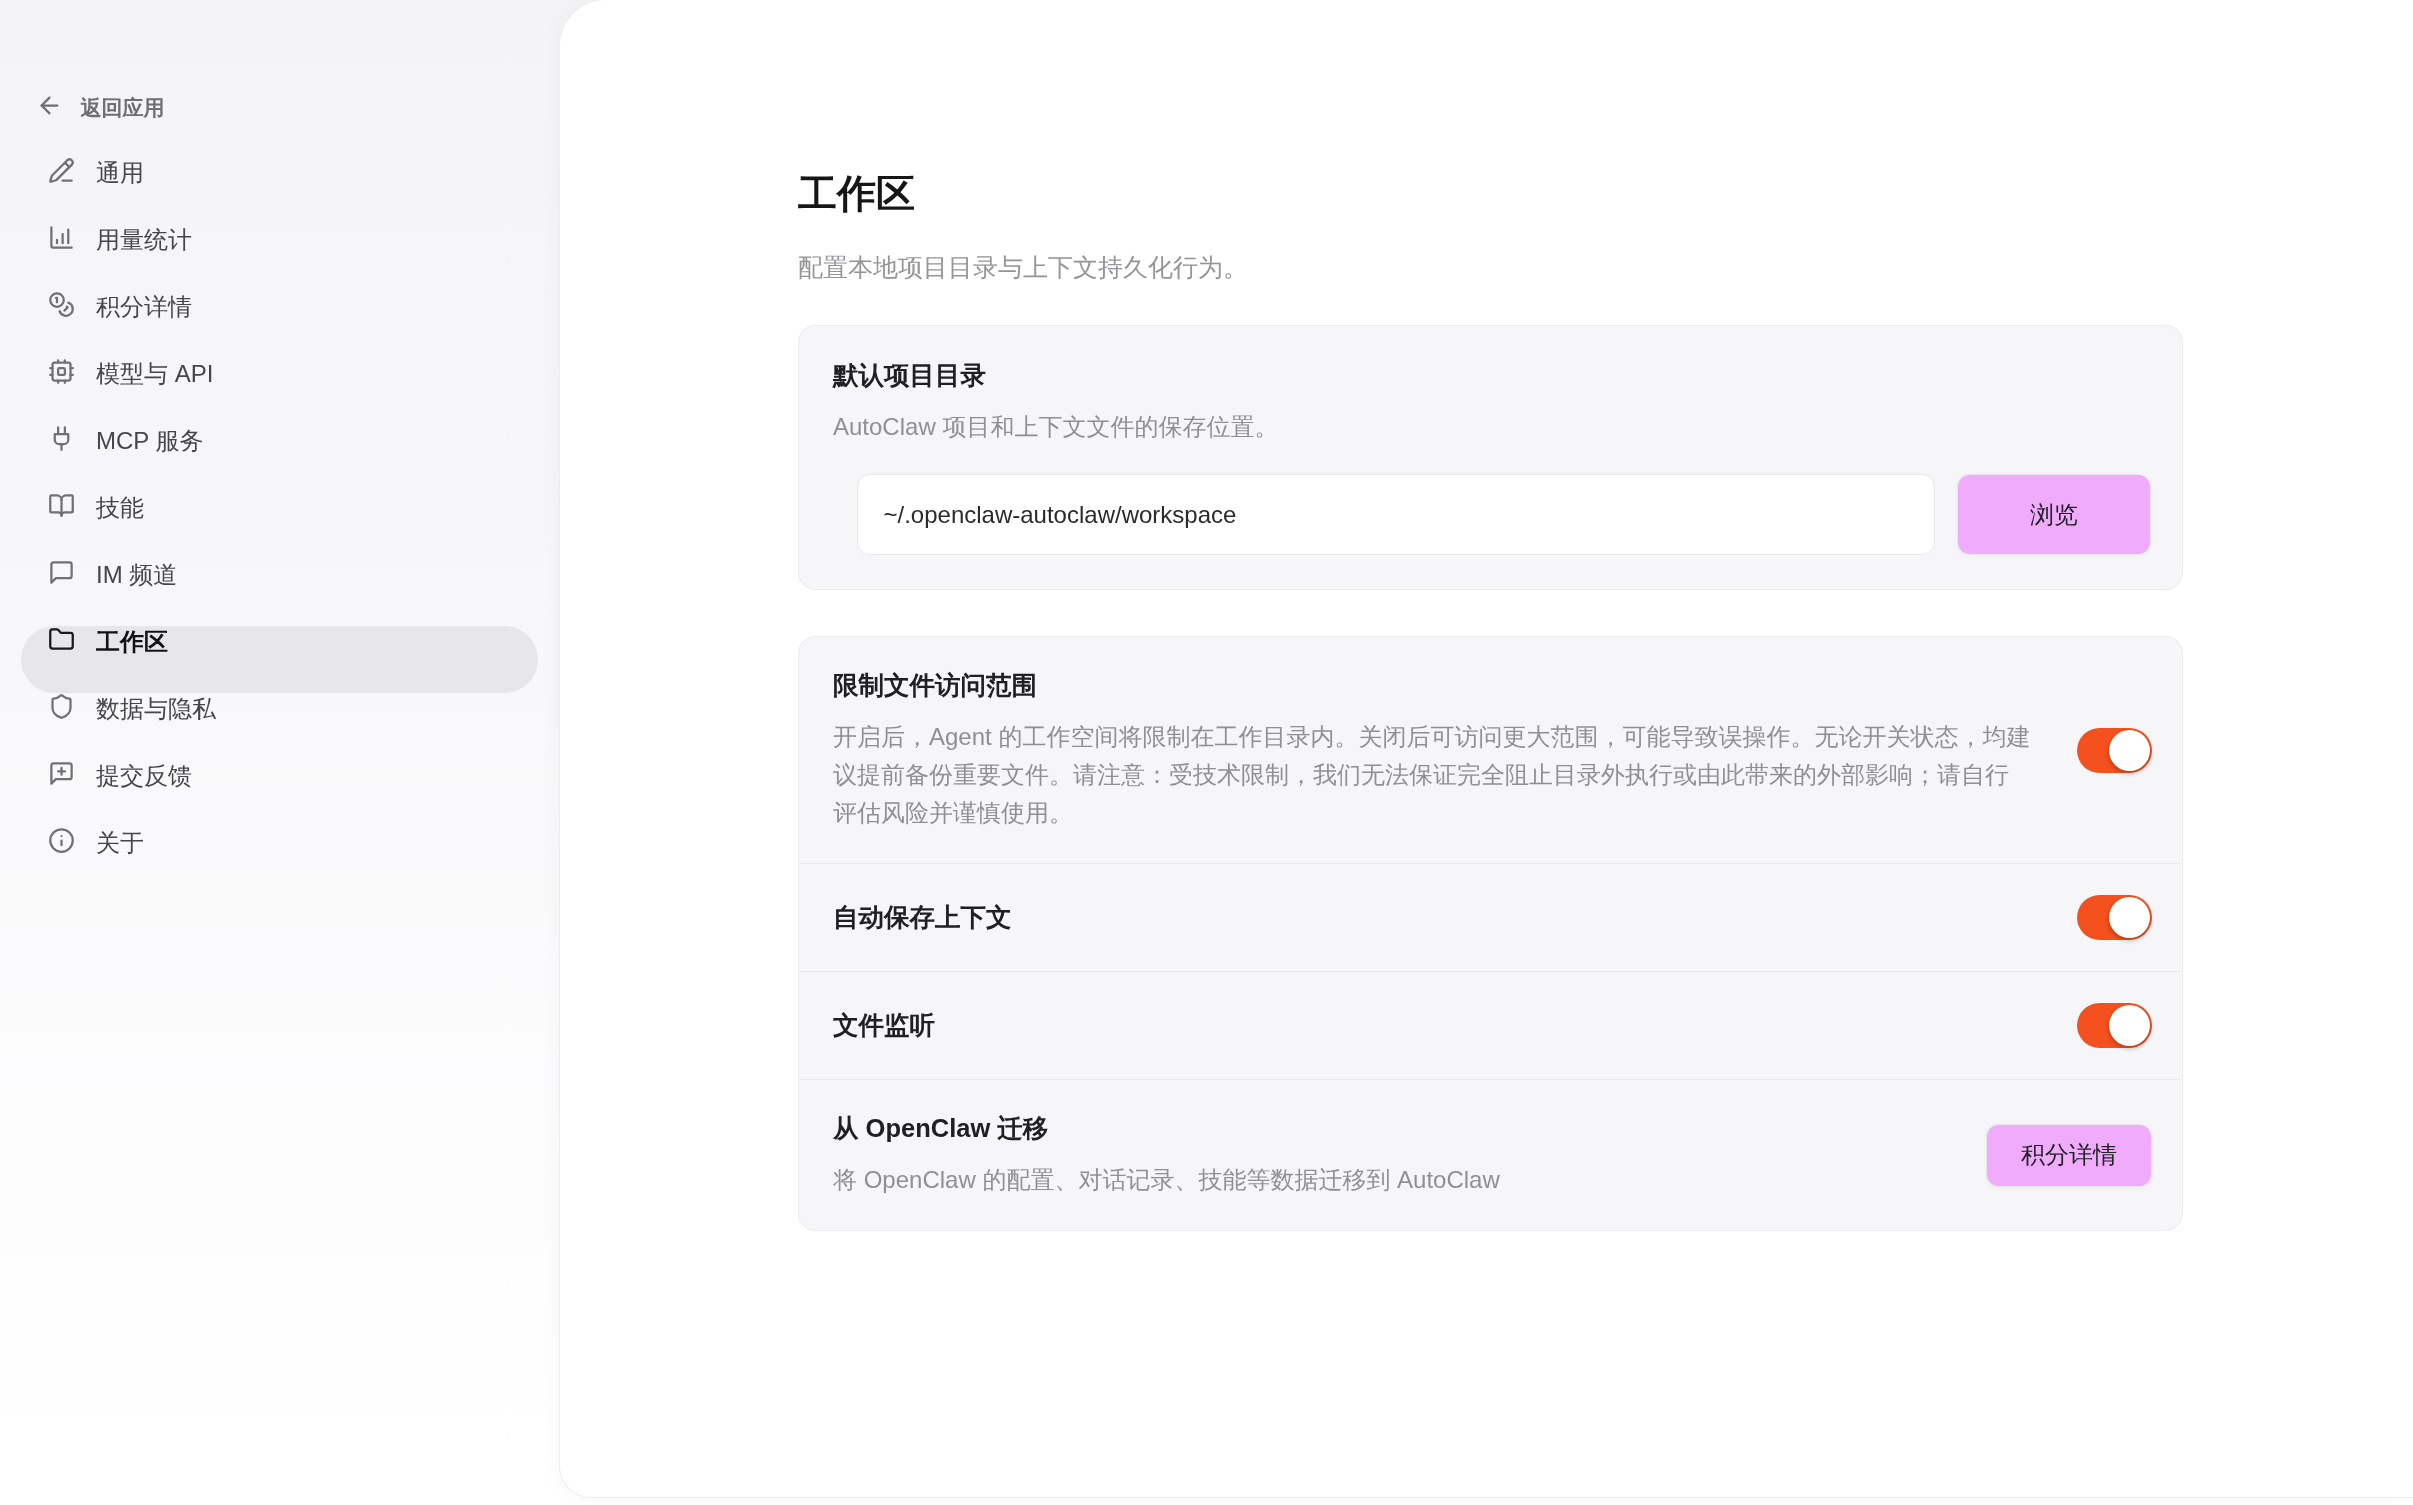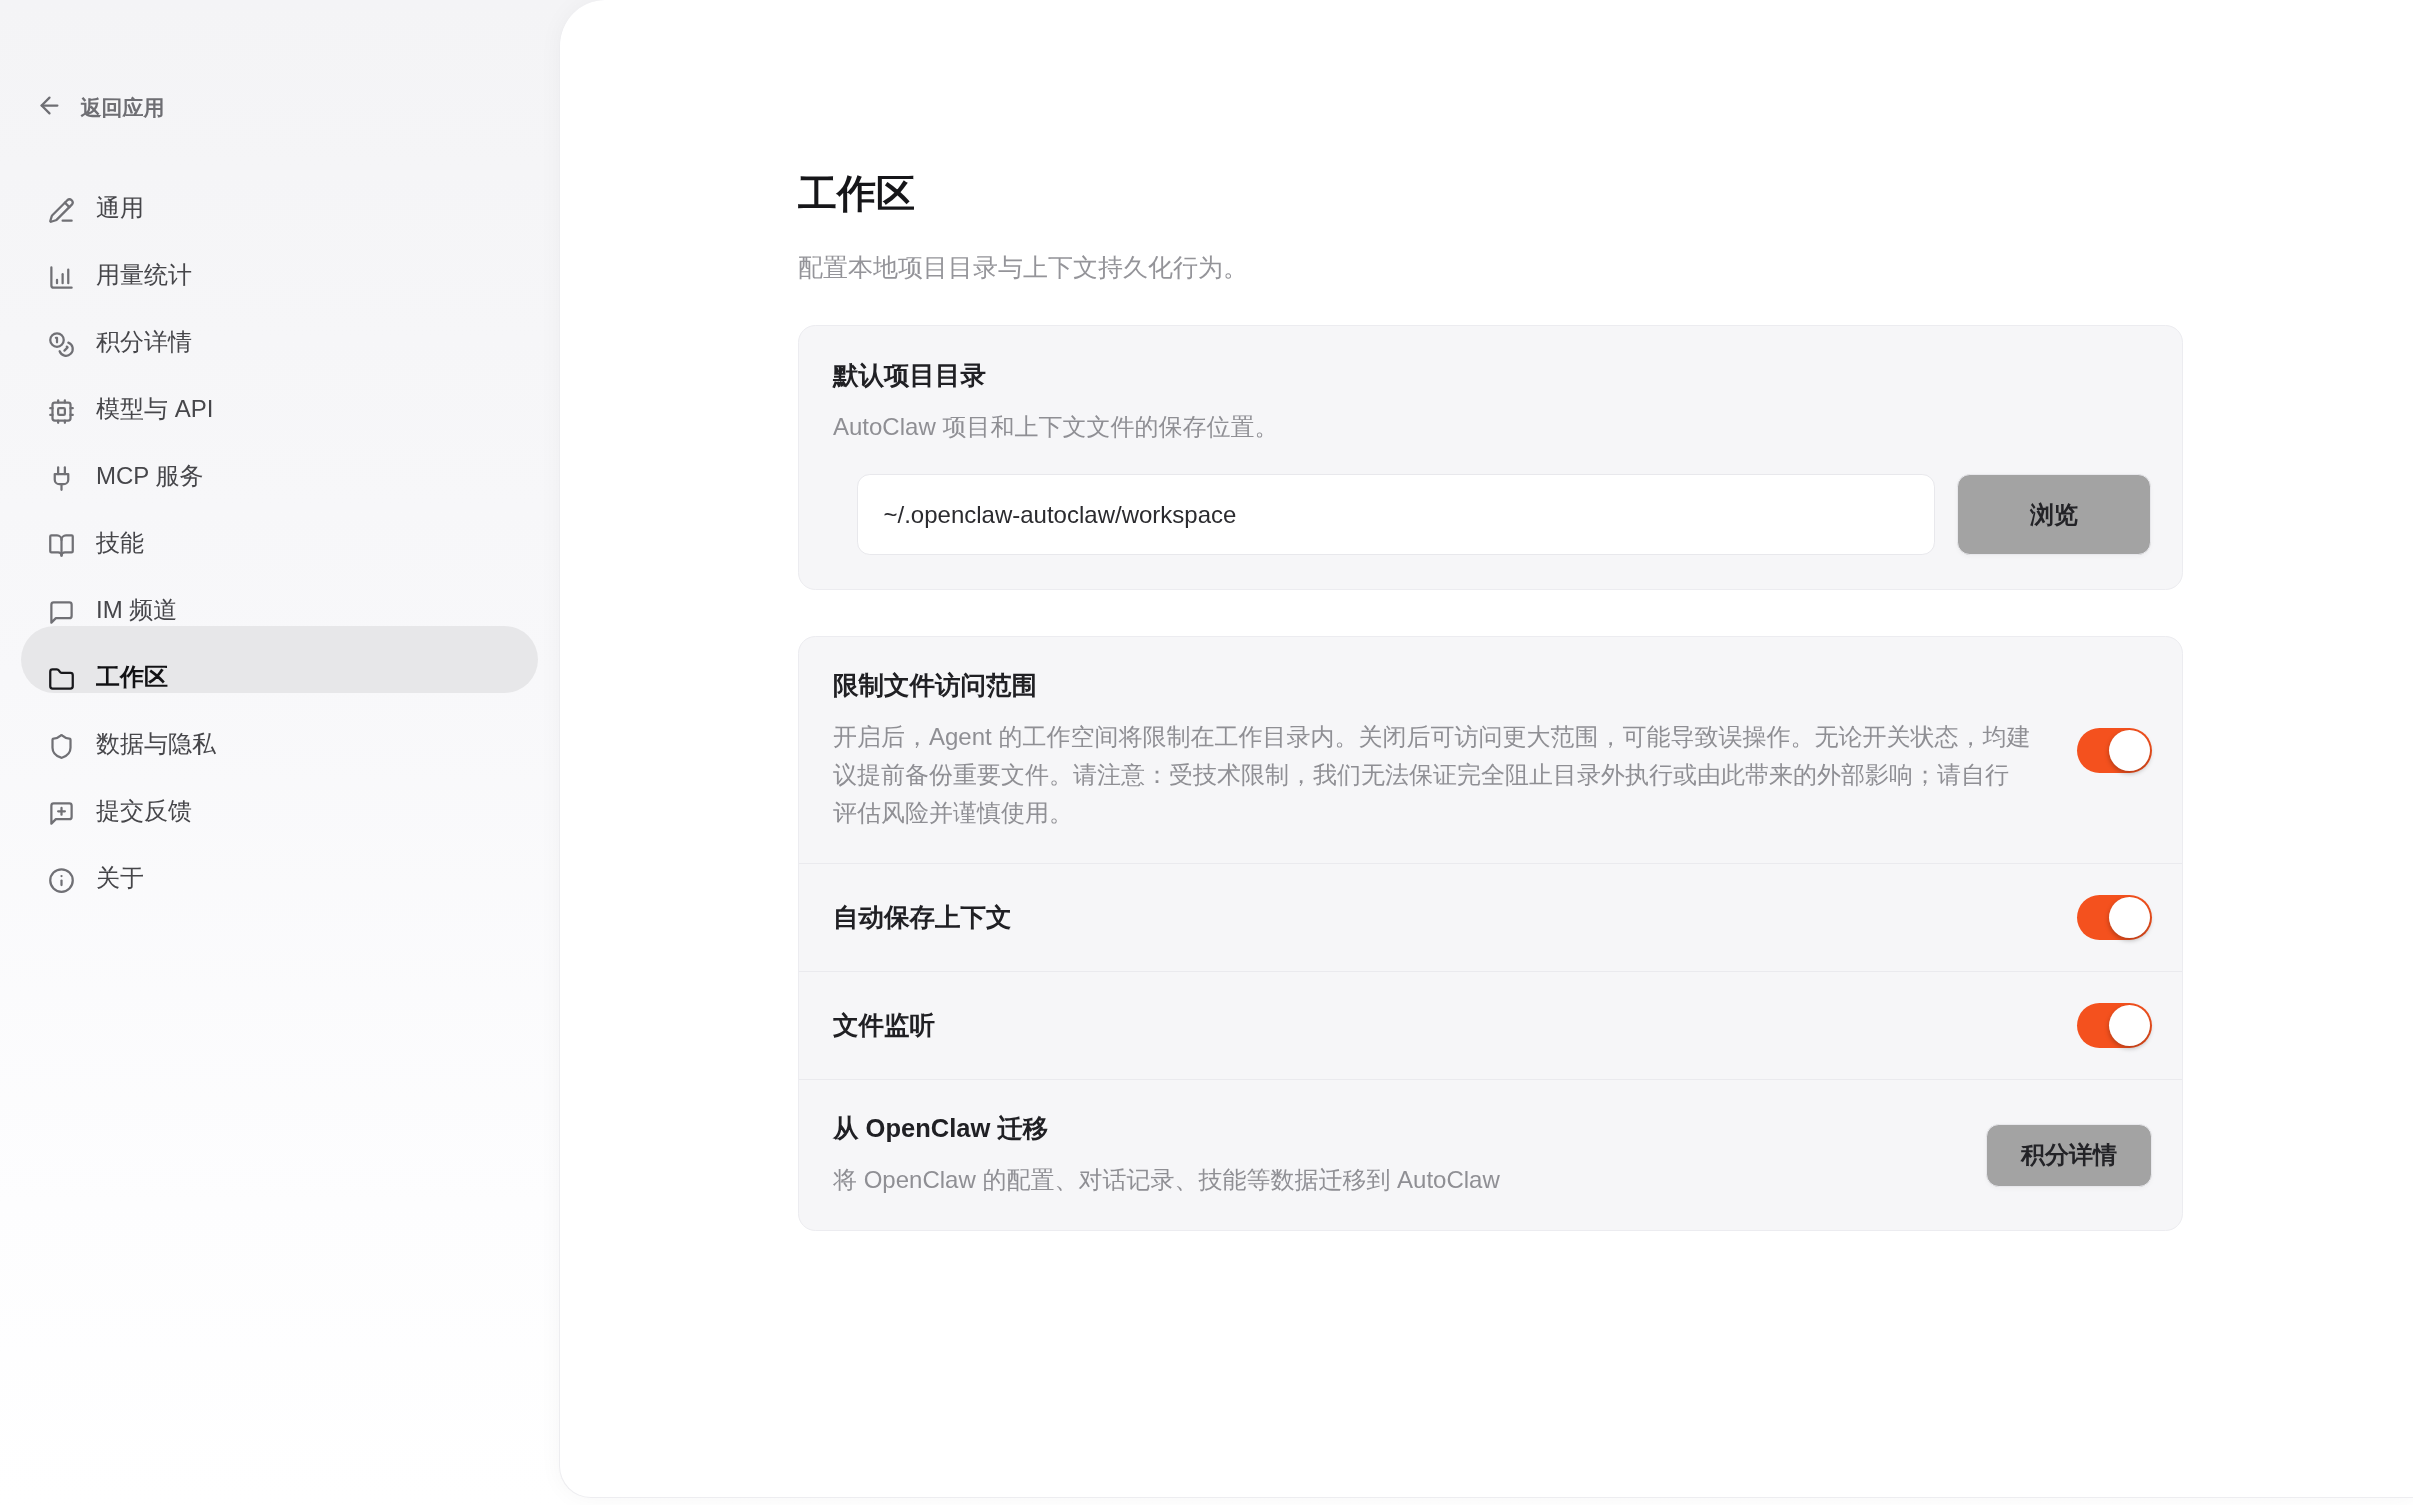--- a/index.html
+++ b/index.html
@@ -12,21 +12,21 @@
   .app { position:relative; width:2413px; height:1505px;
     background:linear-gradient(180deg,#f4f4f6 0%,#f8f8fa 45%,#fdfdfe 80%,#ffffff 100%); }
 
   
   .sidebar { position:absolute; left:0; top:0; width:559px; height:100%; }
   .back-row { position:absolute; left:36px; top:87px; height:42px;
     display:flex; align-items:center; gap:17.4px; cursor:pointer;
     color:#6e6e73; font-size:21px; font-weight:600; }
   .back-row svg { width:27px; height:27px; }
   .side-nav { position:absolute; top:157px; left:21px; right:21px; }
-  .side-item { height:67px; display:flex; align-items:flex-end; gap:21px;
+  .side-item { height:67px; display:flex; align-items:flex-start; gap:21px;
     padding:0 27px; border-radius:34px; cursor:pointer;
     color:#46464a; font-size:24px; font-weight:500; }
   .side-item .it-icon { display:flex; color:#707075; }
   .side-item svg { width:27px; height:27px; }
   .side-item.active { background:#e7e7e9; color:#121215; font-weight:700; }
   .side-item.active .it-icon { color:#19191c; }
 
   
   .panel { position:absolute; left:559px; top:0; right:0; bottom:7px;
     background:#ffffff; border-left:1.2px solid #ededf0; border-bottom:1.2px solid #ededf0;
@@ -36,23 +36,23 @@
   .subtitle { margin:30px 0 0; font-size:25px; color:#949499; }
 
   .card { background:#f6f6f8; border:1.2px solid #ececf0; border-radius:17.4px; }
   .dir-card { margin-top:41px; padding:32px 31px 34px 34px; }
   .card h2, .card h3 { margin:0; font-size:25.5px; font-weight:700; color:#202024; }
   .desc { margin:15px 0 0; font-size:24px; line-height:38px; color:#8f8f94; }
   .dir-row { display:flex; gap:22px; margin-top:28px; }
   .path-input { flex:1; height:81px; background:#fff; border:1.2px solid #e8e8ec;
     border-radius:12.8px; font-size:24px; color:#2b2b2f; padding:0 25.5px;
     font-family:inherit; outline:none;margin-left:24px; }
-  .btn { display:flex; align-items:center; justify-content:center; background:#a3a3a3;
+  .btn { display:flex; align-items:center; justify-content:center; background:#f0abfc;
     border:1.2px solid #e8e8ec; border-radius:12.8px; color:#232327; font-size:24px;
-    font-weight:700; cursor:pointer; font-family:inherit;
+    font-weight:400; cursor:pointer; font-family:inherit;
     box-shadow:0 1.2px 4.6px rgba(0,0,0,0.03); }
   .browse-btn { width:194px; height:81px; flex:none; }
 
   .settings-card { margin-top:46px; padding:0; }
   .setting-row { display:flex; align-items:center; gap:46px;
     padding:31px 30px 31px 34px; }
   .setting-row + .setting-row { border-top:1.2px solid #eaeaee; }
   .setting-text { flex:1; min-width:0; }
   .action-btn { height:63px; padding:0 34px; flex:none; }
 

